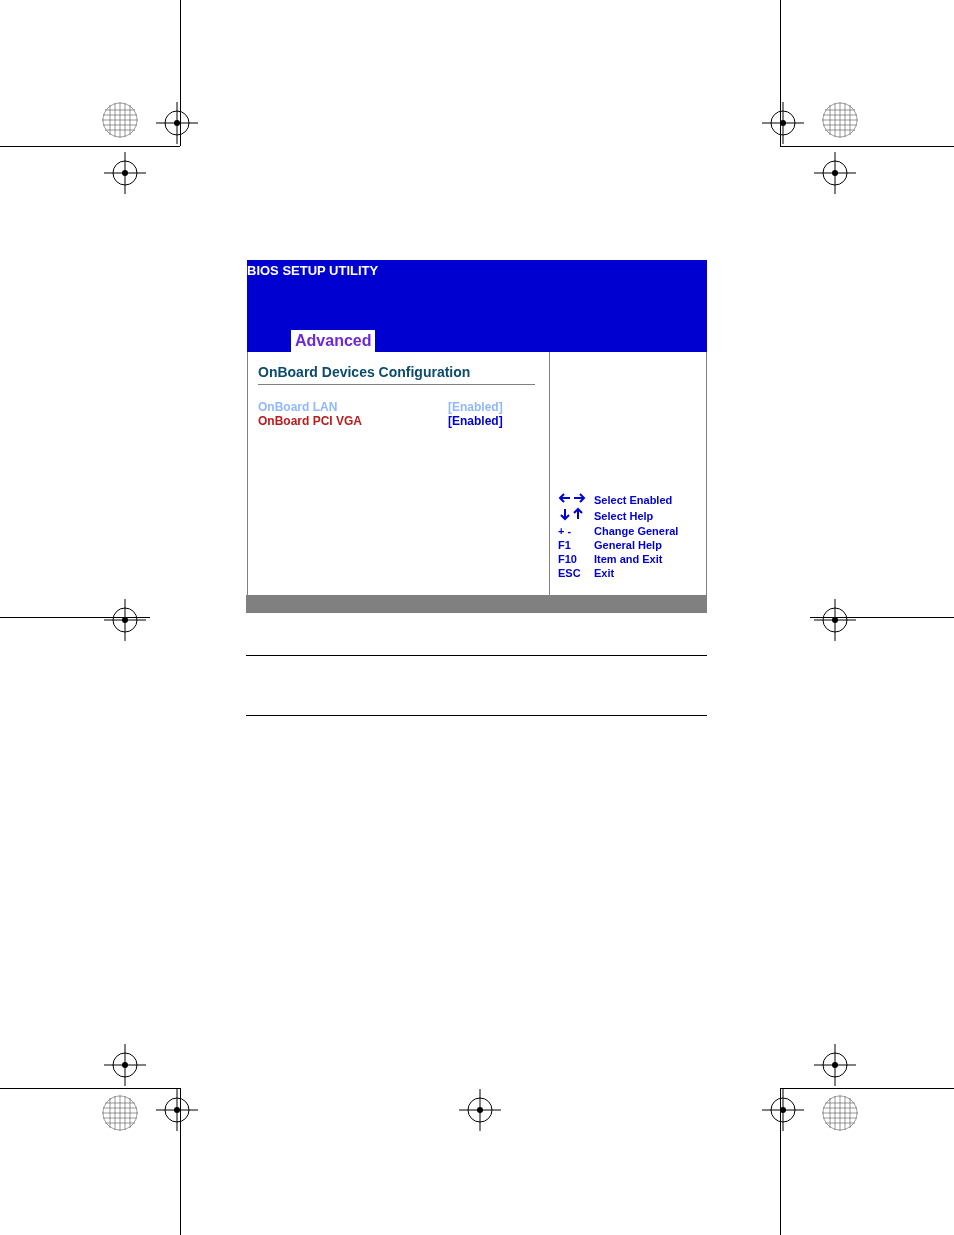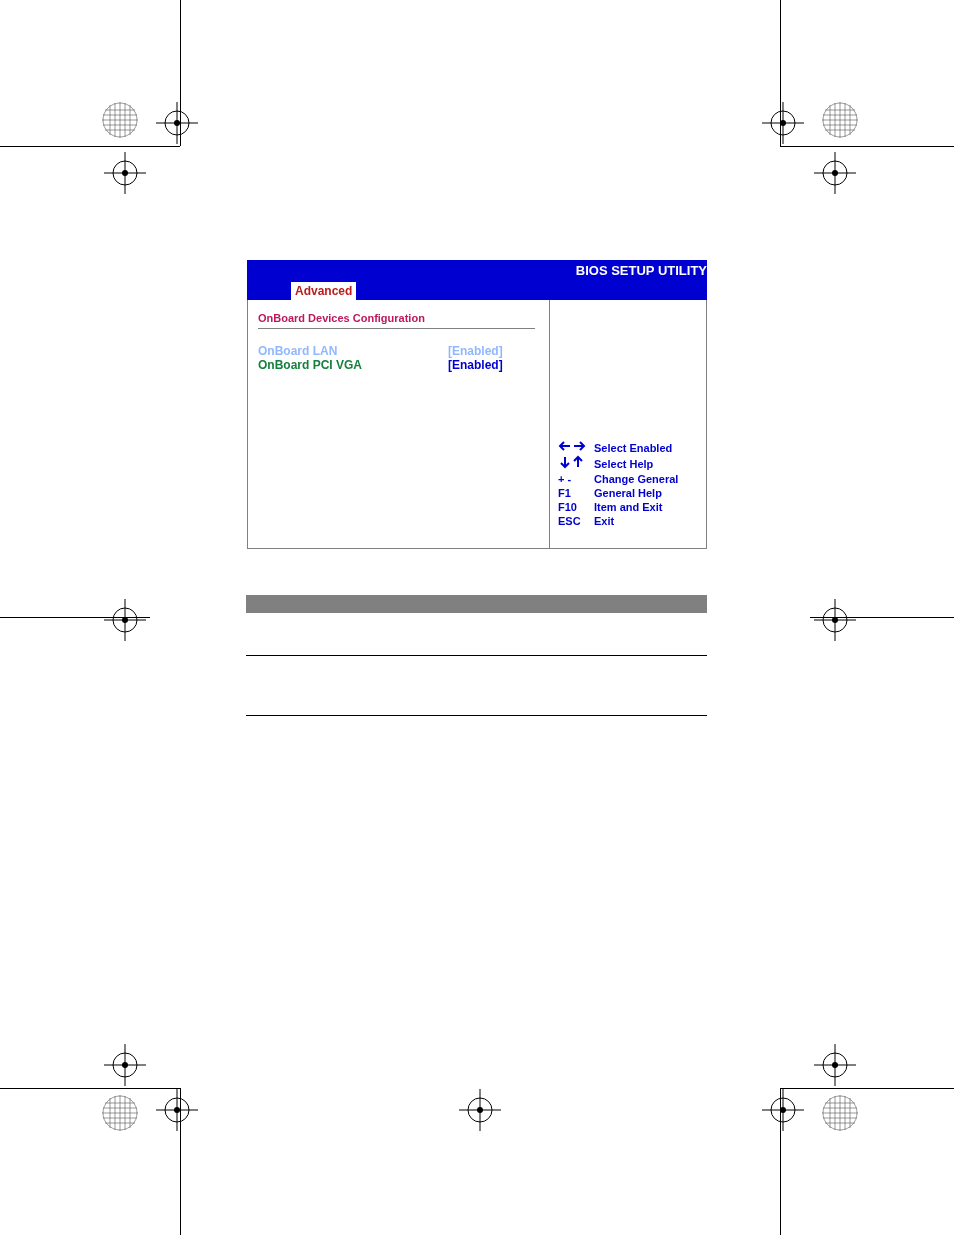--- a/index.html
+++ b/index.html
@@ -37,36 +37,37 @@
     left:247px;
     top:260px;
     width:460px;
     background:#fff;
   }
   .bios .titlebar {
     background:#0000d0;
     color:#fff;
     font-size:13px;
     font-weight:bold;
-    text-align:right;
+    text-align:left;
     padding:3px 0;
   }
   .bios .tabbar {
     display:flex;
     background:#0000d0;
     border-top:1px solid #0000d0;
   }
   .bios .tab-sp { width:44px; }
   .bios .tab {
     display:inline-block;
     background:#fff;
-    color:#b91c1c;
-    font-size:12px;
+    color:#6d28d9;
+    font-size:16px;
     font-weight:bold;
     padding:2px 4px;
+    margin-top:48px;
   }
   .bios .body {
     display:flex;
     border:1px solid #808080;
     border-top:none;
   }
   .bios .left {
     flex:1 1 auto;
     border-right:1px solid #808080;
     padding:12px 14px 40px 10px;
@@ -74,31 +75,31 @@
     position:relative;
   }
   .bios .right {
     width:140px;
     padding:140px 8px 20px 8px;
     font-size:11px;
     font-weight:bold;
     color:#0000d0;
   }
   .section-title {
-    color:#be185d;
-    font-weight:bold;
-    font-size:11px;
+    color:#0c4a6e;
+    font-weight:bold;
+    font-size:14px;
   }
   .hr {
     height:1px;
     border-top:1px solid #808080;
     margin:4px 0 14px 0;
   }
   .setting-row { display:flex; }
-  .setting-name { width:190px; font-weight:bold; color:#15803d; font-size:12px; }
+  .setting-name { width:190px; font-weight:bold; color:#b91c1c; font-size:12px; }
   .setting-name.selected { color:#91b8ff; }
   .setting-val  { font-weight:bold; color:#0000d0; font-size:12px;text-align:right; }
   .setting-val.selected { color:#91b8ff; }
   .help-row { display:flex; align-items:center; line-height:14px; }
   .help-key { width:36px; white-space:nowrap; }
   .help-txt { }
   .bios .footer {
     background:#0000d0;
     color:#fff;
     font-size:11px;

